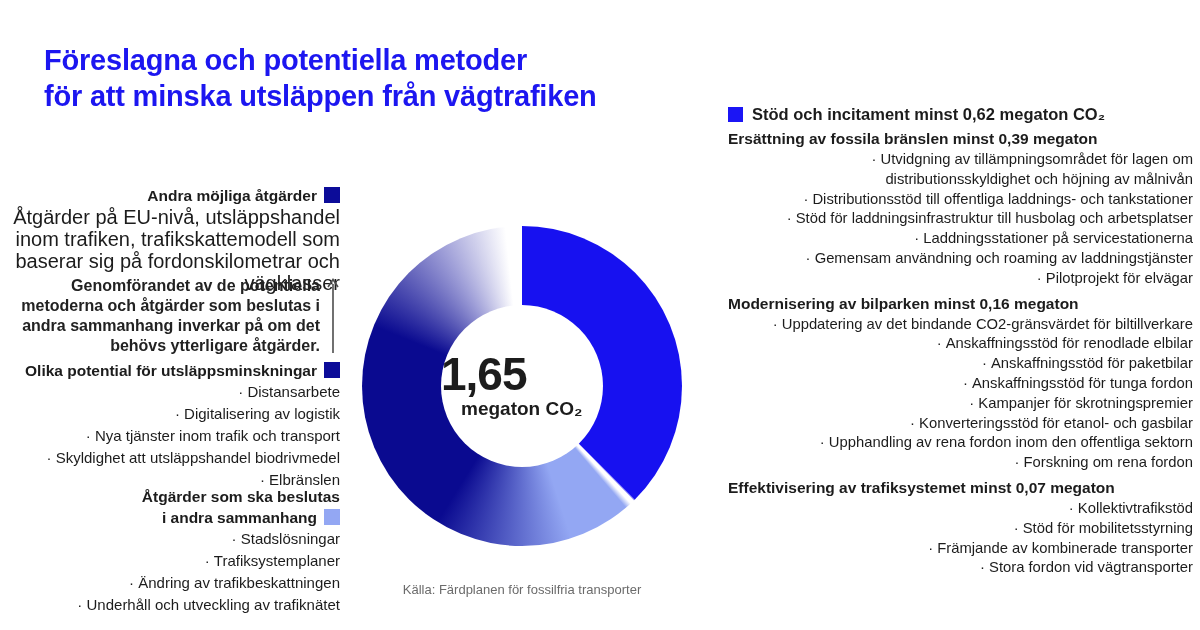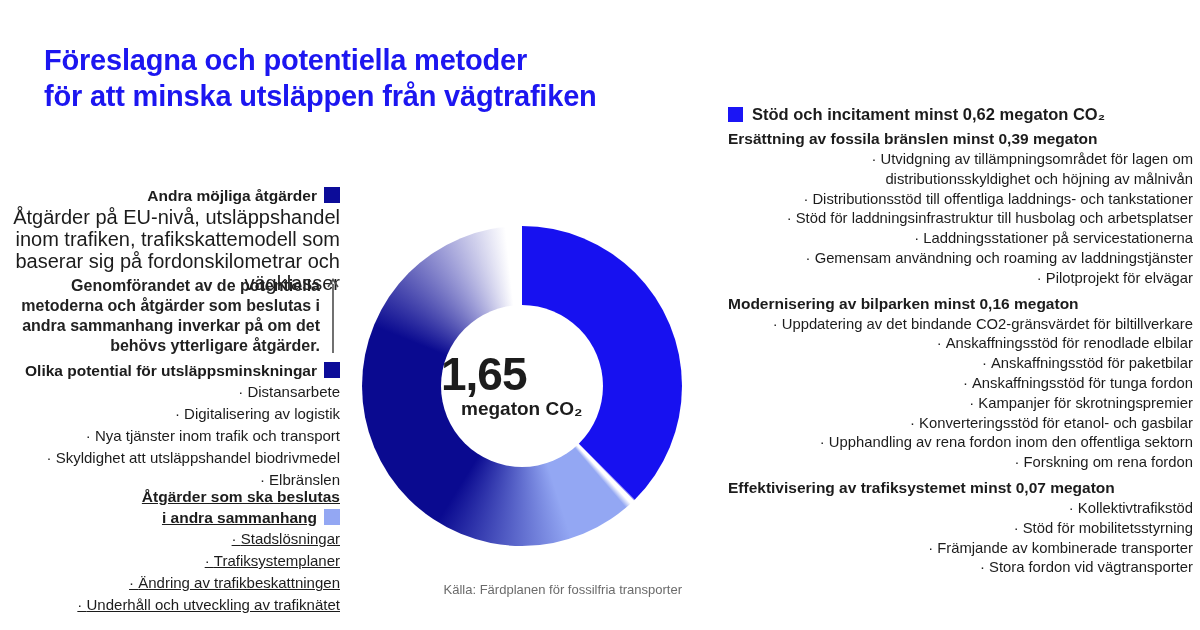--- a/index.html
+++ b/index.html
@@ -20,21 +20,21 @@
   .lbody { font-size:20px; line-height:22px; }
   .sq { display:inline-block; width:16px; height:16px; margin-left:7px; vertical-align:-2px; }
   .sq.navy { background:#0c0c99; }
   .sq.light { background:#93a7f3; }
   .sq.bright { background:#1b15f5; }
   .b-other { top:185px; }
   .b-note { top:276px; padding-right:20px; }
   .b-note p { font-size:16px; line-height:20px; font-weight:bold; color:#222; }
   .arrow-wrap { position:absolute; right:0; top:2px; width:14px; height:76px; }
   .b-potential { top:360px; }
-  .b-decided { top:486px;text-decoration:underline; }
+  .b-decided { top:486px; }
   .b-decided .lhead { line-height:21px; }
   .llist li, .rlist li { list-style:none;text-align:right; }
   .llist li { font-size:15px; line-height:22px; }
   .llist li::before, .rlist li::before { content:"\00B7\00A0"; }
   
   .donut {
     position:absolute; left:362px; top:226px; width:320px; height:320px; border-radius:50%;
     background:conic-gradient(from 0deg,
       #1711f0 0deg 135deg,
       #ffffff 135.8deg 137.2deg,
@@ -43,21 +43,21 @@
       #9f9fd8 330deg,
       #ffffff 354deg 360deg);
   }
   .hole {
     position:absolute; left:50%; top:50%; width:162px; height:162px; margin:-81px 0 0 -81px;
     background:#ffffff; border-radius:50%;
     display:flex; flex-direction:column; align-items:flex-start; justify-content:center;
   }
   .center-value { font-size:46px; line-height:46px; font-weight:bold; color:#1c1c1c; letter-spacing:-1px; }
   .center-unit { font-size:19px; line-height:24px; font-weight:bold; color:#1c1c1c;margin-left:20px; }
-  .source { position:absolute; left:362px; top:582px; width:320px; text-align:right; font-size:13px; color:#6b6b6b; }
+  .source { position:absolute; left:362px; top:582px; width:320px; text-align:center; font-size:13px; color:#6b6b6b; }
   
   .right-col { position:absolute; left:728px; top:104px; width:465px; }
   .legend-row { display:flex; align-items:center; height:20px; }
   .legend-row .sq { margin:0 9px 0 0; width:15px; height:15px; vertical-align:0; }
   .legend-label { font-size:16.5px; font-weight:bold; }
   .rsection h3 { font-size:15.5px; line-height:20px; font-weight:bold; margin:5px 0 1px 0; }
   .rsection:first-of-type h3 { margin-top:12px; }
   .rlist li { font-size:14.8px; line-height:19.8px; padding-left:13px; text-indent:-13px; }
 </style>
 </head>

